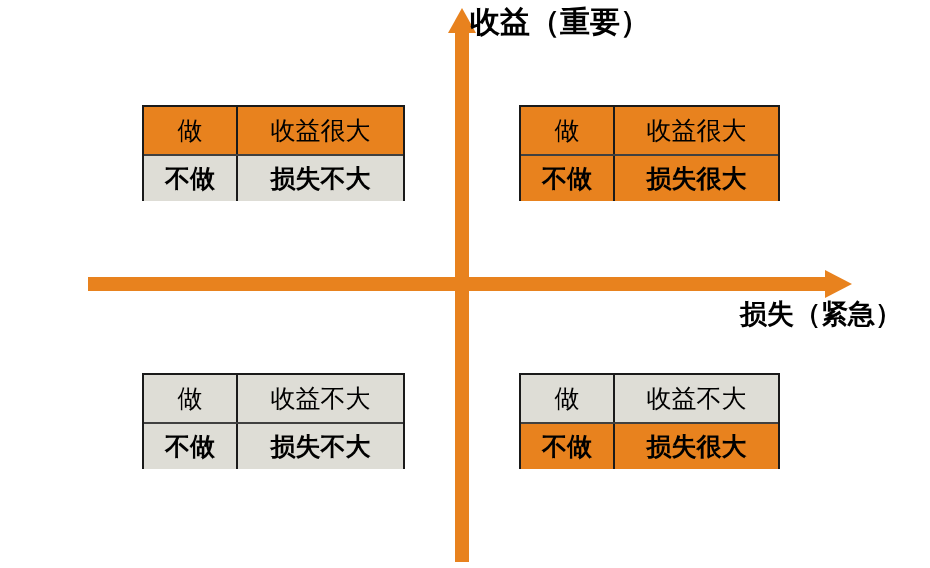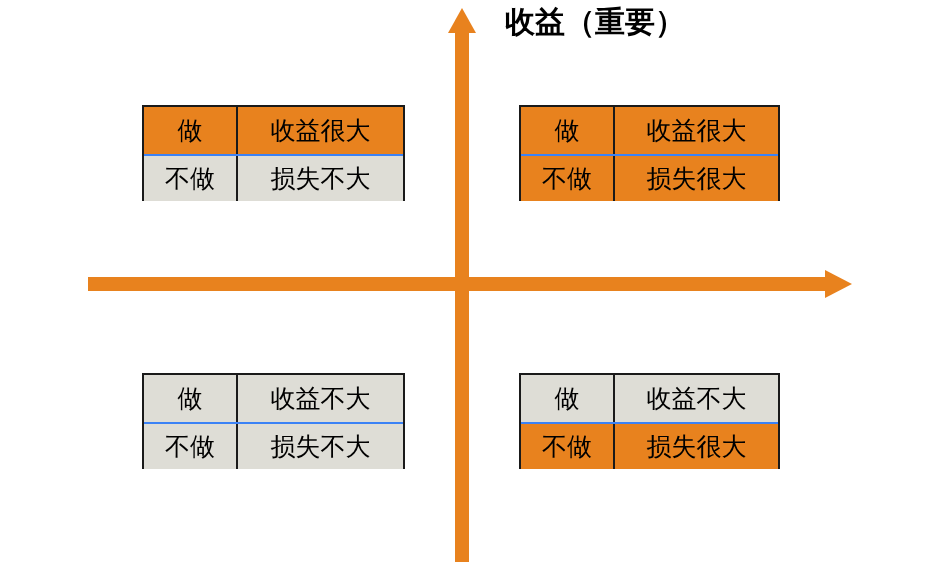--- a/index.html
+++ b/index.html
@@ -28,21 +28,21 @@
 
   
   .axis-title {
     position: absolute;
     font-weight: bold;
     color: #000000;
     white-space: nowrap;
     letter-spacing: 0px;
   }
   #y-axis-title {
-    left: 505px;
+    left: 470px;
     top: 4px;
     font-size: 30px;
     line-height: 36px;
   }
   #x-axis-title {
     left: 740px;
     top: 297px;
     font-size: 27px;
     line-height: 33px;
   }
@@ -54,21 +54,22 @@
     border-collapse: collapse;
     box-sizing: border-box;
     background: #DEDDD6;
   }
   .quad-row {
     display: flex;
     height: 47px;
     box-sizing: border-box;
   }
   .quad-row + .quad-row {
-    border-top: 2px solid #3b82f6;
+    border-top: 2px solid #404040;
+    font-weight: bold;
   }
   .quad-cell {
     display: flex;
     align-items: center;
     justify-content: center;
     box-sizing: border-box;
     font-size: 25px;
     color: #000000;
     white-space: nowrap;
   }
@@ -99,20 +100,21 @@
     <rect x="455" y="22" width="14" height="540" fill="#E8821E"></rect>
 
     <polygon points="462,8 476,33 448,33" fill="#E8821E"></polygon>
 
     <rect x="88" y="277" width="740" height="14" fill="#E8821E"></rect>
 
     <polygon points="852,284 825,298 825,270" fill="#E8821E"></polygon>
   </svg>
 
   <div class="axis-title" id="y-axis-title">收益（重要）</div>
+  <div class="axis-title" id="x-axis-title">损失（紧急）</div>
 
   <div class="quad-table" id="table-top-left">
     <div class="quad-row">
       <div class="quad-cell action fill-orange">做</div>
       <div class="quad-cell outcome fill-orange">收益很大</div>
     </div>
     <div class="quad-row">
       <div class="quad-cell action fill-gray">不做</div>
       <div class="quad-cell outcome fill-gray">损失不大</div>
     </div>

